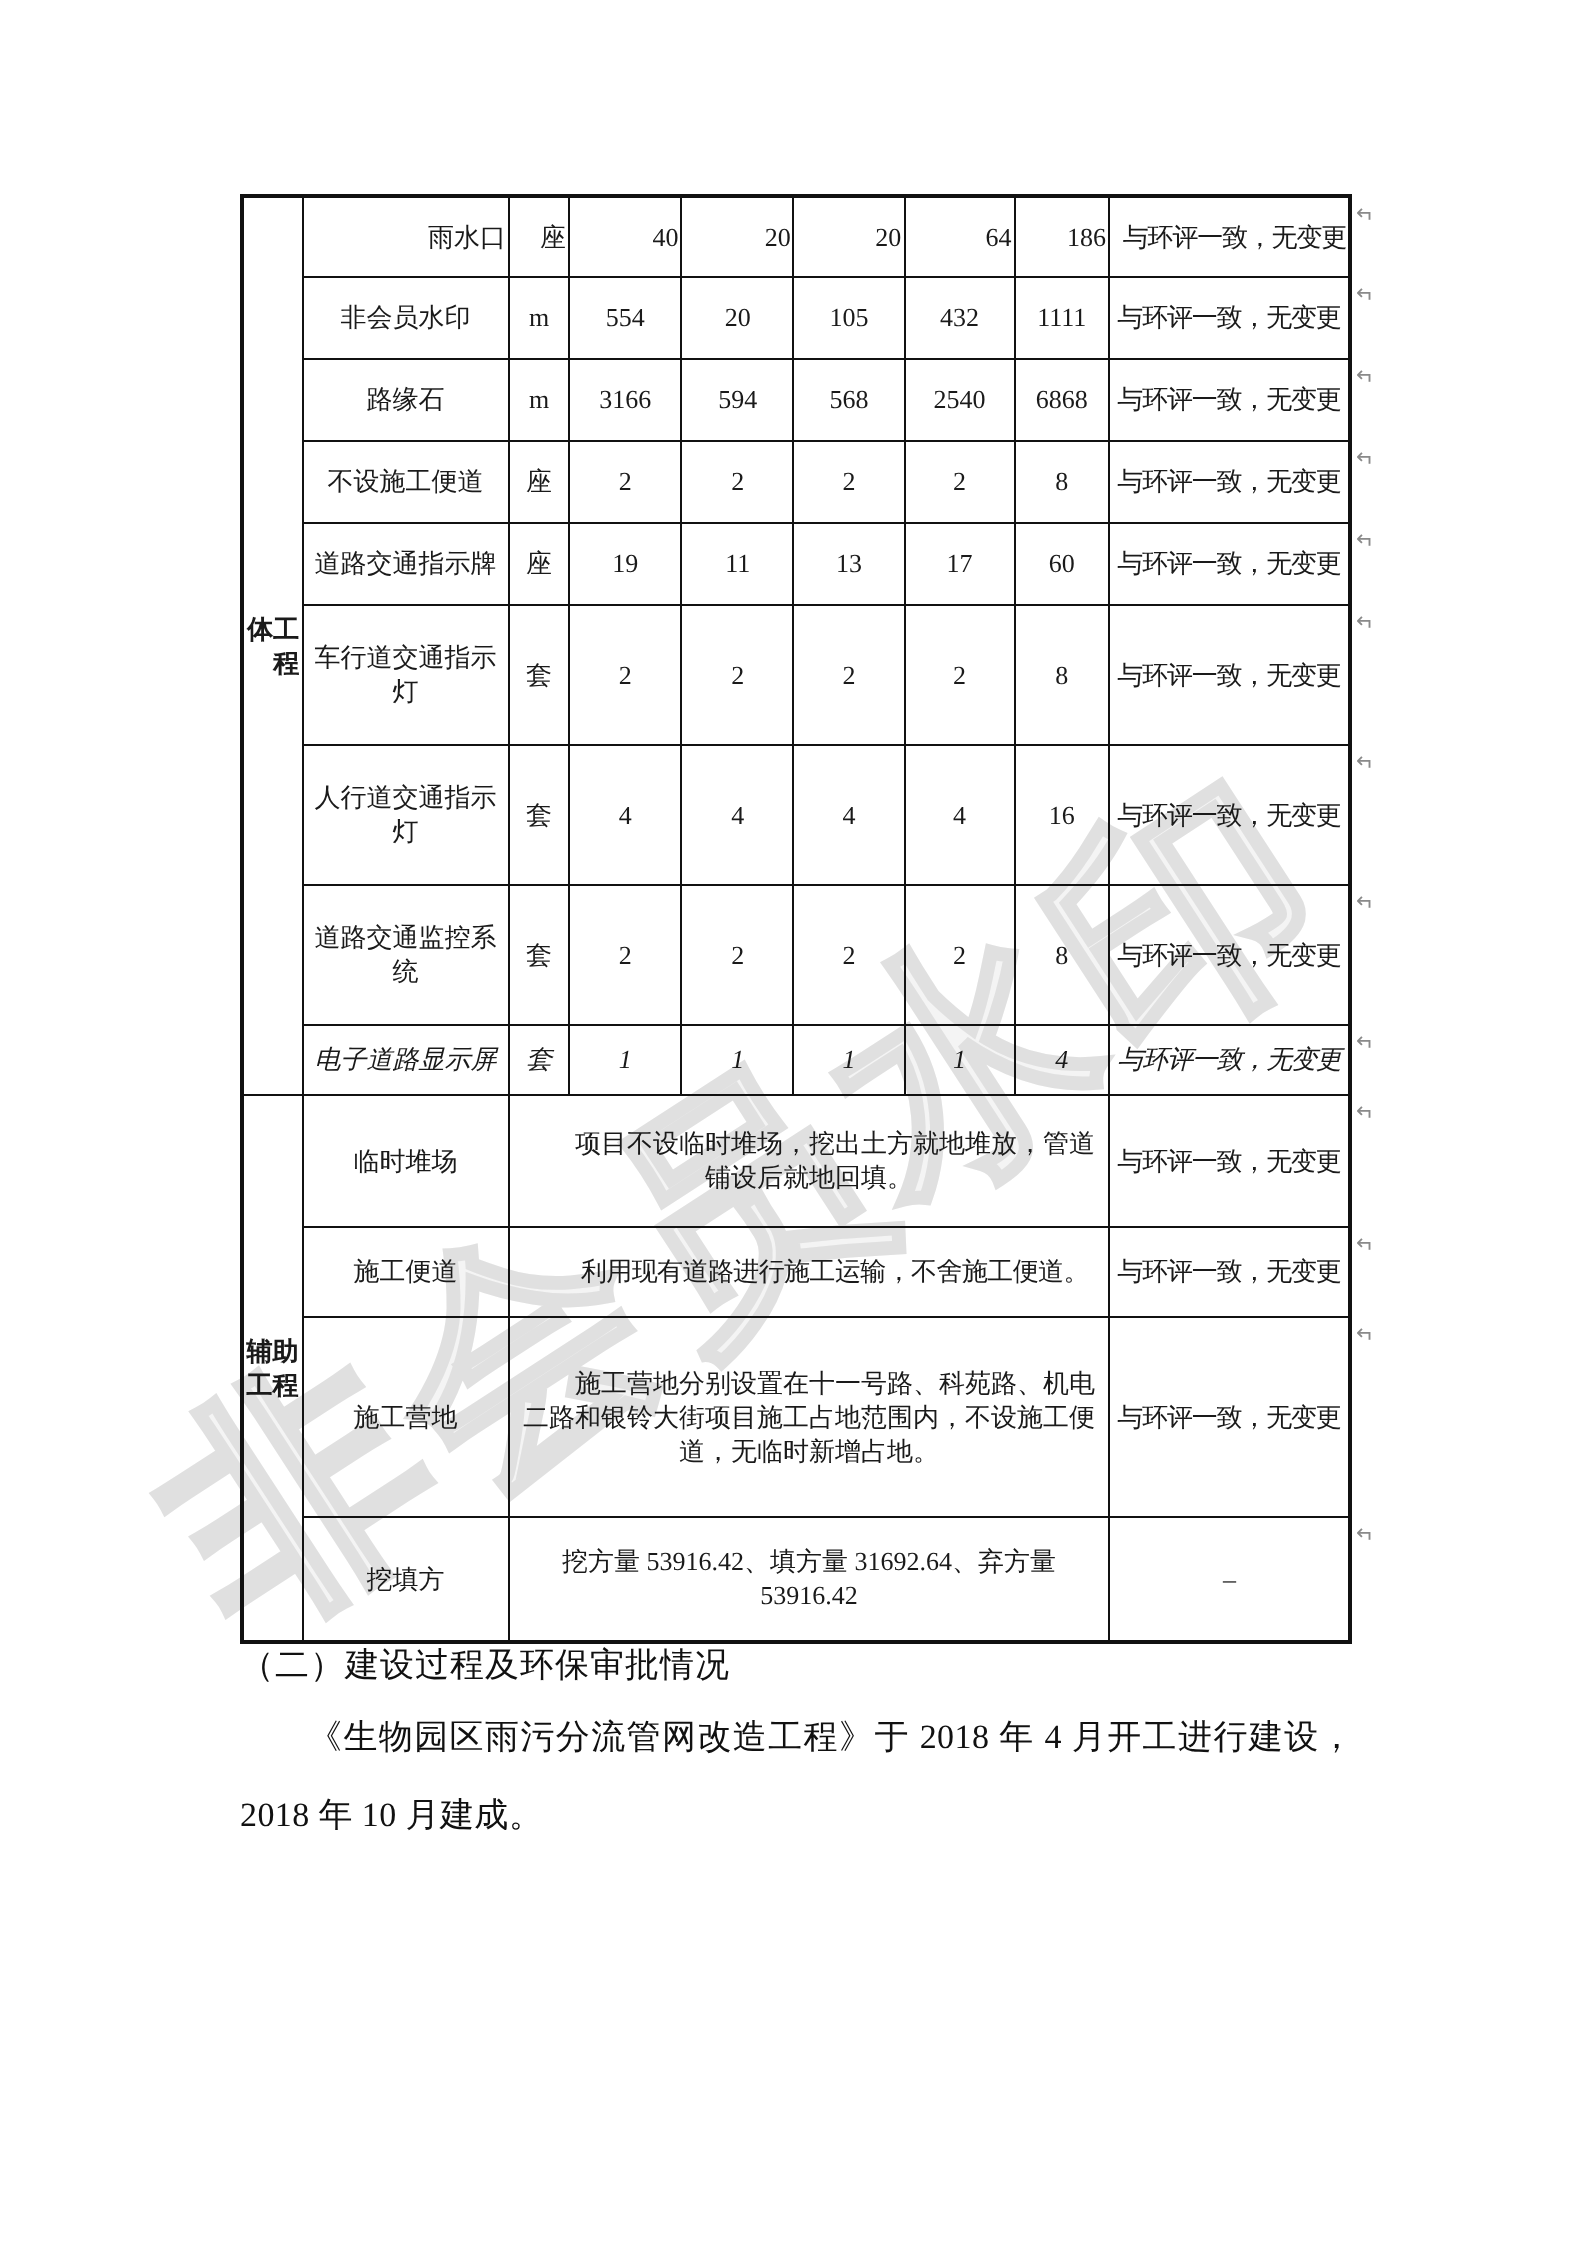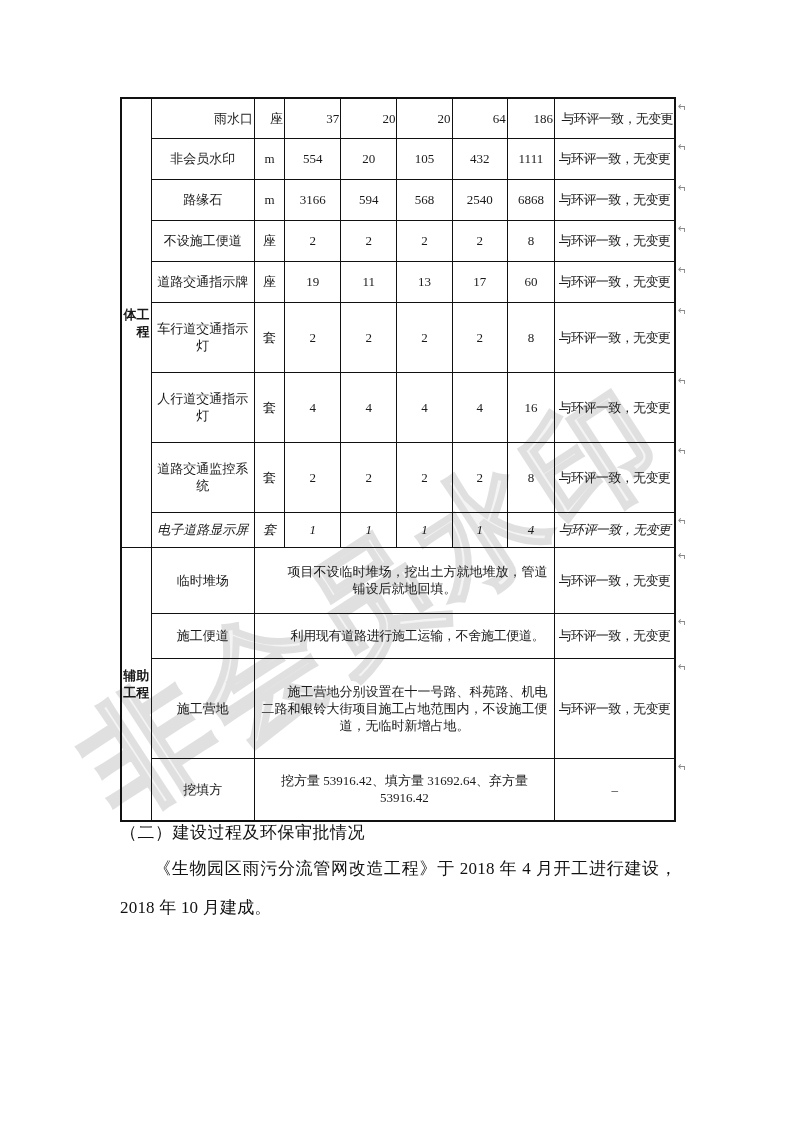--- a/index.html
+++ b/index.html
@@ -101,21 +101,21 @@
         <col style="width:55px">
       <col style="width:55px">
         <col style="width:47px">
         <col style="width:120px">
     </colgroup>
     <tbody>
       <tr class="h40">
         <td class="grp grp-a" rowspan="9">体工程</td>
         <td class="name">雨水口</td>
         <td>座</td>
-        <td>37</td>
+        <td>40</td>
         <td>20</td>
         <td>20</td>
         <td>64</td>
         <td>186</td>
         <td class="remark">与环评一致，无变更</td>
       </tr>
       <tr class="h41">
         <td class="name">非会员水印</td>
         <td>m</td>
         <td>554</td>

